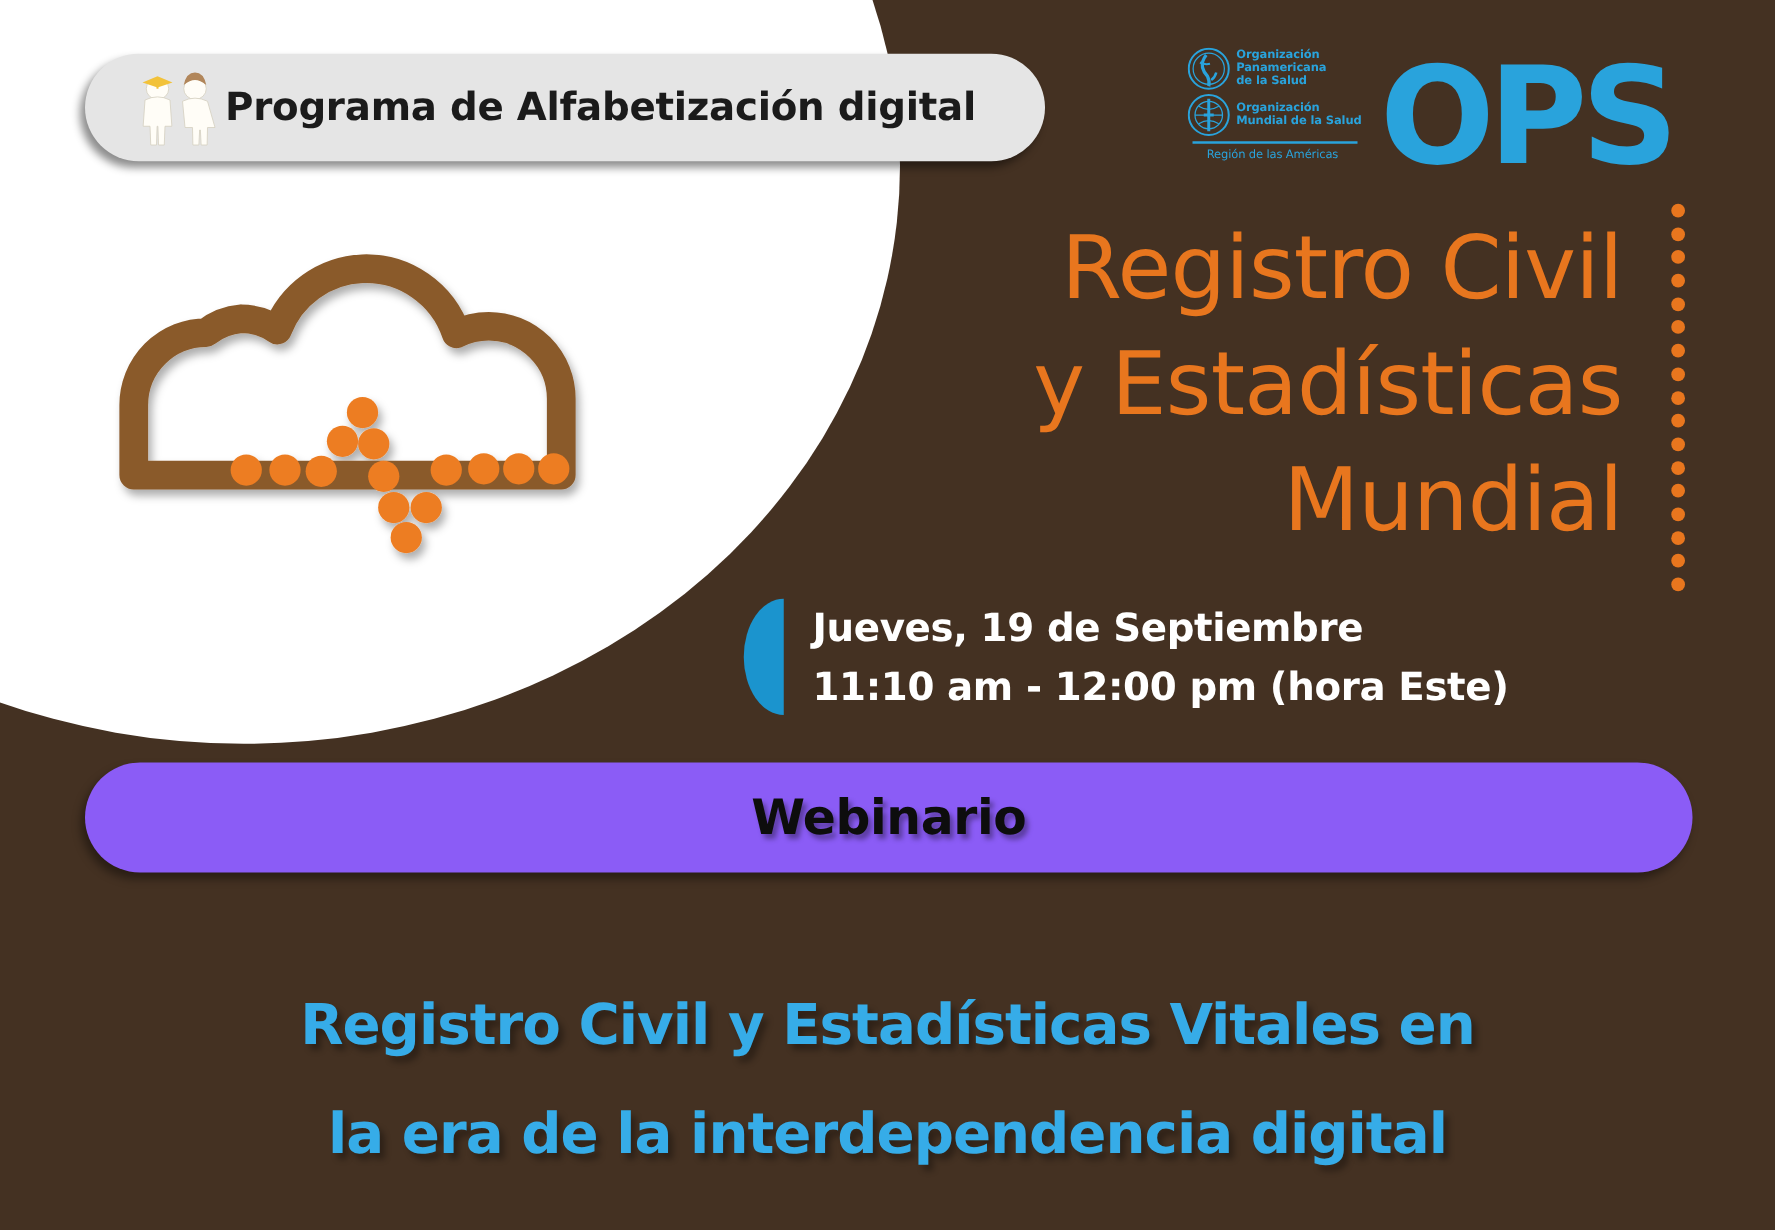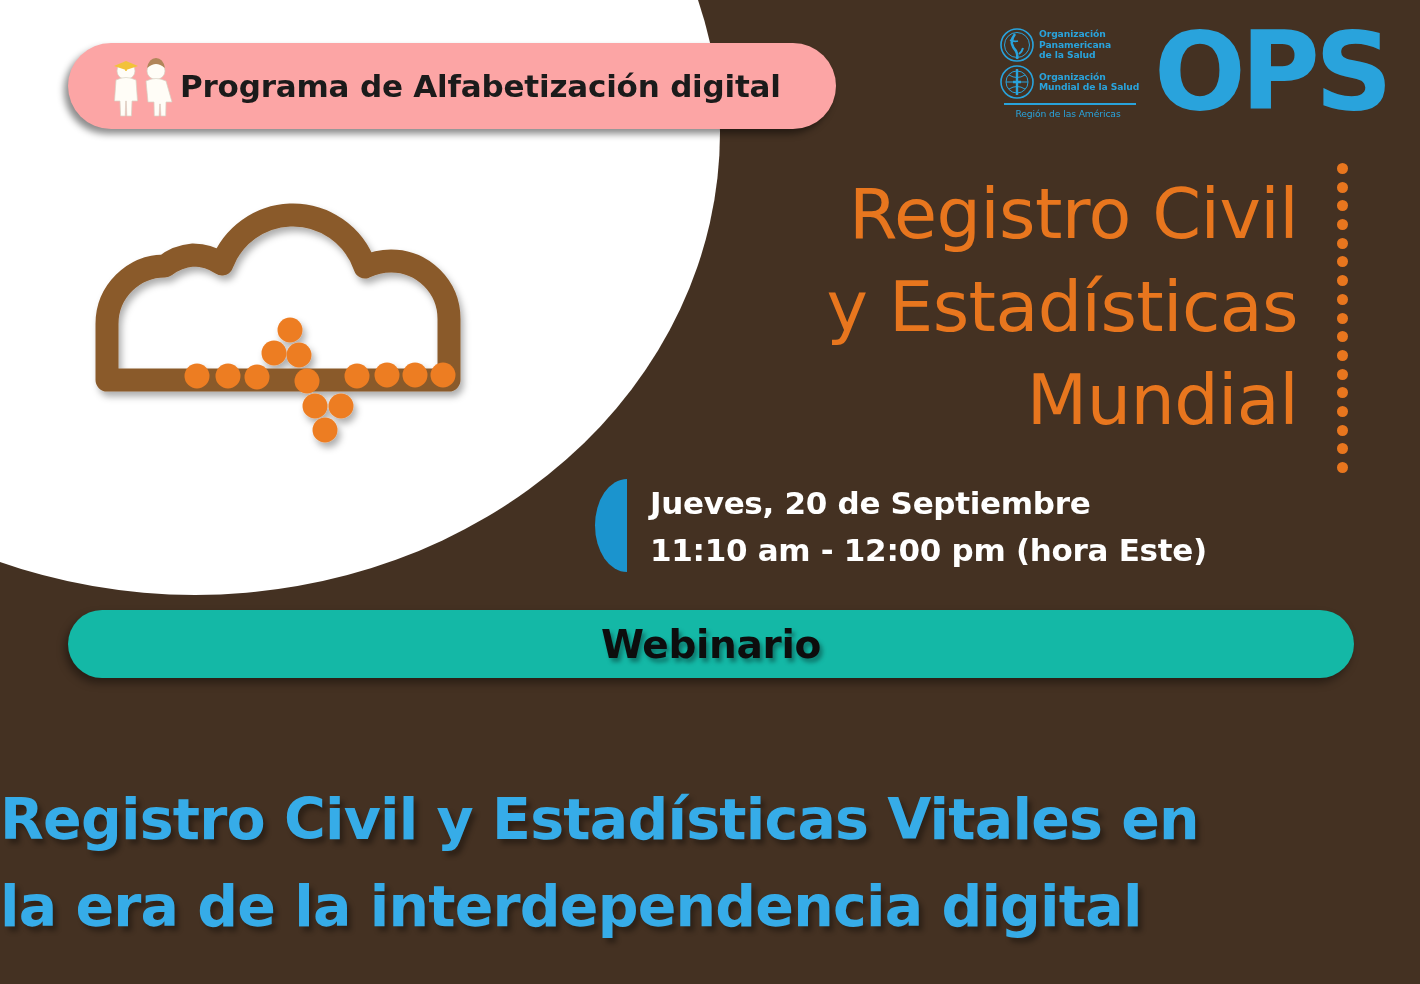--- a/index.html
+++ b/index.html
@@ -30,21 +30,21 @@
     z-index: 1;
   }
 
   
   .pill-top {
     position: absolute;
     left: 68px;
     top: 43px;
     width: 768px;
     height: 86px;
-    background: #fca5a5;
+    background: #e5e5e5;
     border-radius: 43px;
     z-index: 4;
     box-shadow: -4px 5px 7px rgba(0,0,0,0.45);
     display: flex;
     align-items: center;
   }
   .pill-top-label {
     margin-left: 112px;
     font-size: 31px;
     font-weight: 700;
@@ -68,27 +68,27 @@
     left: 85px;
     top: 168px;
     width: 430px;
     height: 310px;
     z-index: 3;
   }
 
   
   .ops-logo {
     position: absolute;
-    left: 1000px;
+    left: 950px;
     top: 28px;
     width: 400px;
     height: 120px;
     z-index: 5;
     display: flex;
-    align-items: flex-start;
+    align-items: flex-end;
   }
   .ops-left {
     width: 140px;
     height: 110px;
     position: relative;
   }
   .ops-row {
     display: flex;
     align-items: center;
     gap: 5px;
@@ -190,22 +190,22 @@
     letter-spacing: -0.3px;
     white-space: nowrap;
   }
 
   
   .pill-webinar {
     position: absolute;
     left: 68px;
     top: 610px;
     width: 1286px;
-    height: 68px;
-    background: #14b8a6;
+    height: 88px;
+    background: #8b5cf6;
     border-radius: 44px;
     z-index: 4;
     box-shadow: -3px 5px 8px rgba(0,0,0,0.40);
     display: flex;
     align-items: center;
     justify-content: center;
   }
   .pill-webinar-label {
     font-size: 39px;
     font-weight: 700;
@@ -214,23 +214,23 @@
     text-shadow: 3px 4px 4px rgba(0,0,0,0.35);
   }
 
   
   .subtitle {
     position: absolute;
     left: 0;
     right: 0;
     top: 776px;
     z-index: 4;
-    text-align: left;
+    text-align: center;
     color: #36ace8;
-    font-size: 57px;
+    font-size: 45px;
     line-height: 87px;
     font-weight: 700;
     letter-spacing: -0.8px;
     text-shadow: 4px 5px 5px rgba(0,0,0,0.33);
   }
   .subtitle div { white-space: nowrap; }
 </style>
 </head>
 <body>
 
@@ -356,21 +356,21 @@
   </div>
 
   <div class="headline">
     <div>Registro Civil</div>
     <div>y Estadísticas</div>
     <div>Mundial</div>
   </div>
 
   <div class="half-circle"></div>
   <div class="date-block">
-    <div>Jueves, 20 de Septiembre</div>
+    <div>Jueves, 19 de Septiembre</div>
     <div>11:10 am - 12:00 pm (hora Este)</div>
   </div>
 
   <div class="pill-webinar">
     <span class="pill-webinar-label">Webinario</span>
   </div>
 
   <div class="subtitle">
     <div>Registro Civil y Estadísticas Vitales en</div>
     <div>la era de la interdependencia digital</div>

